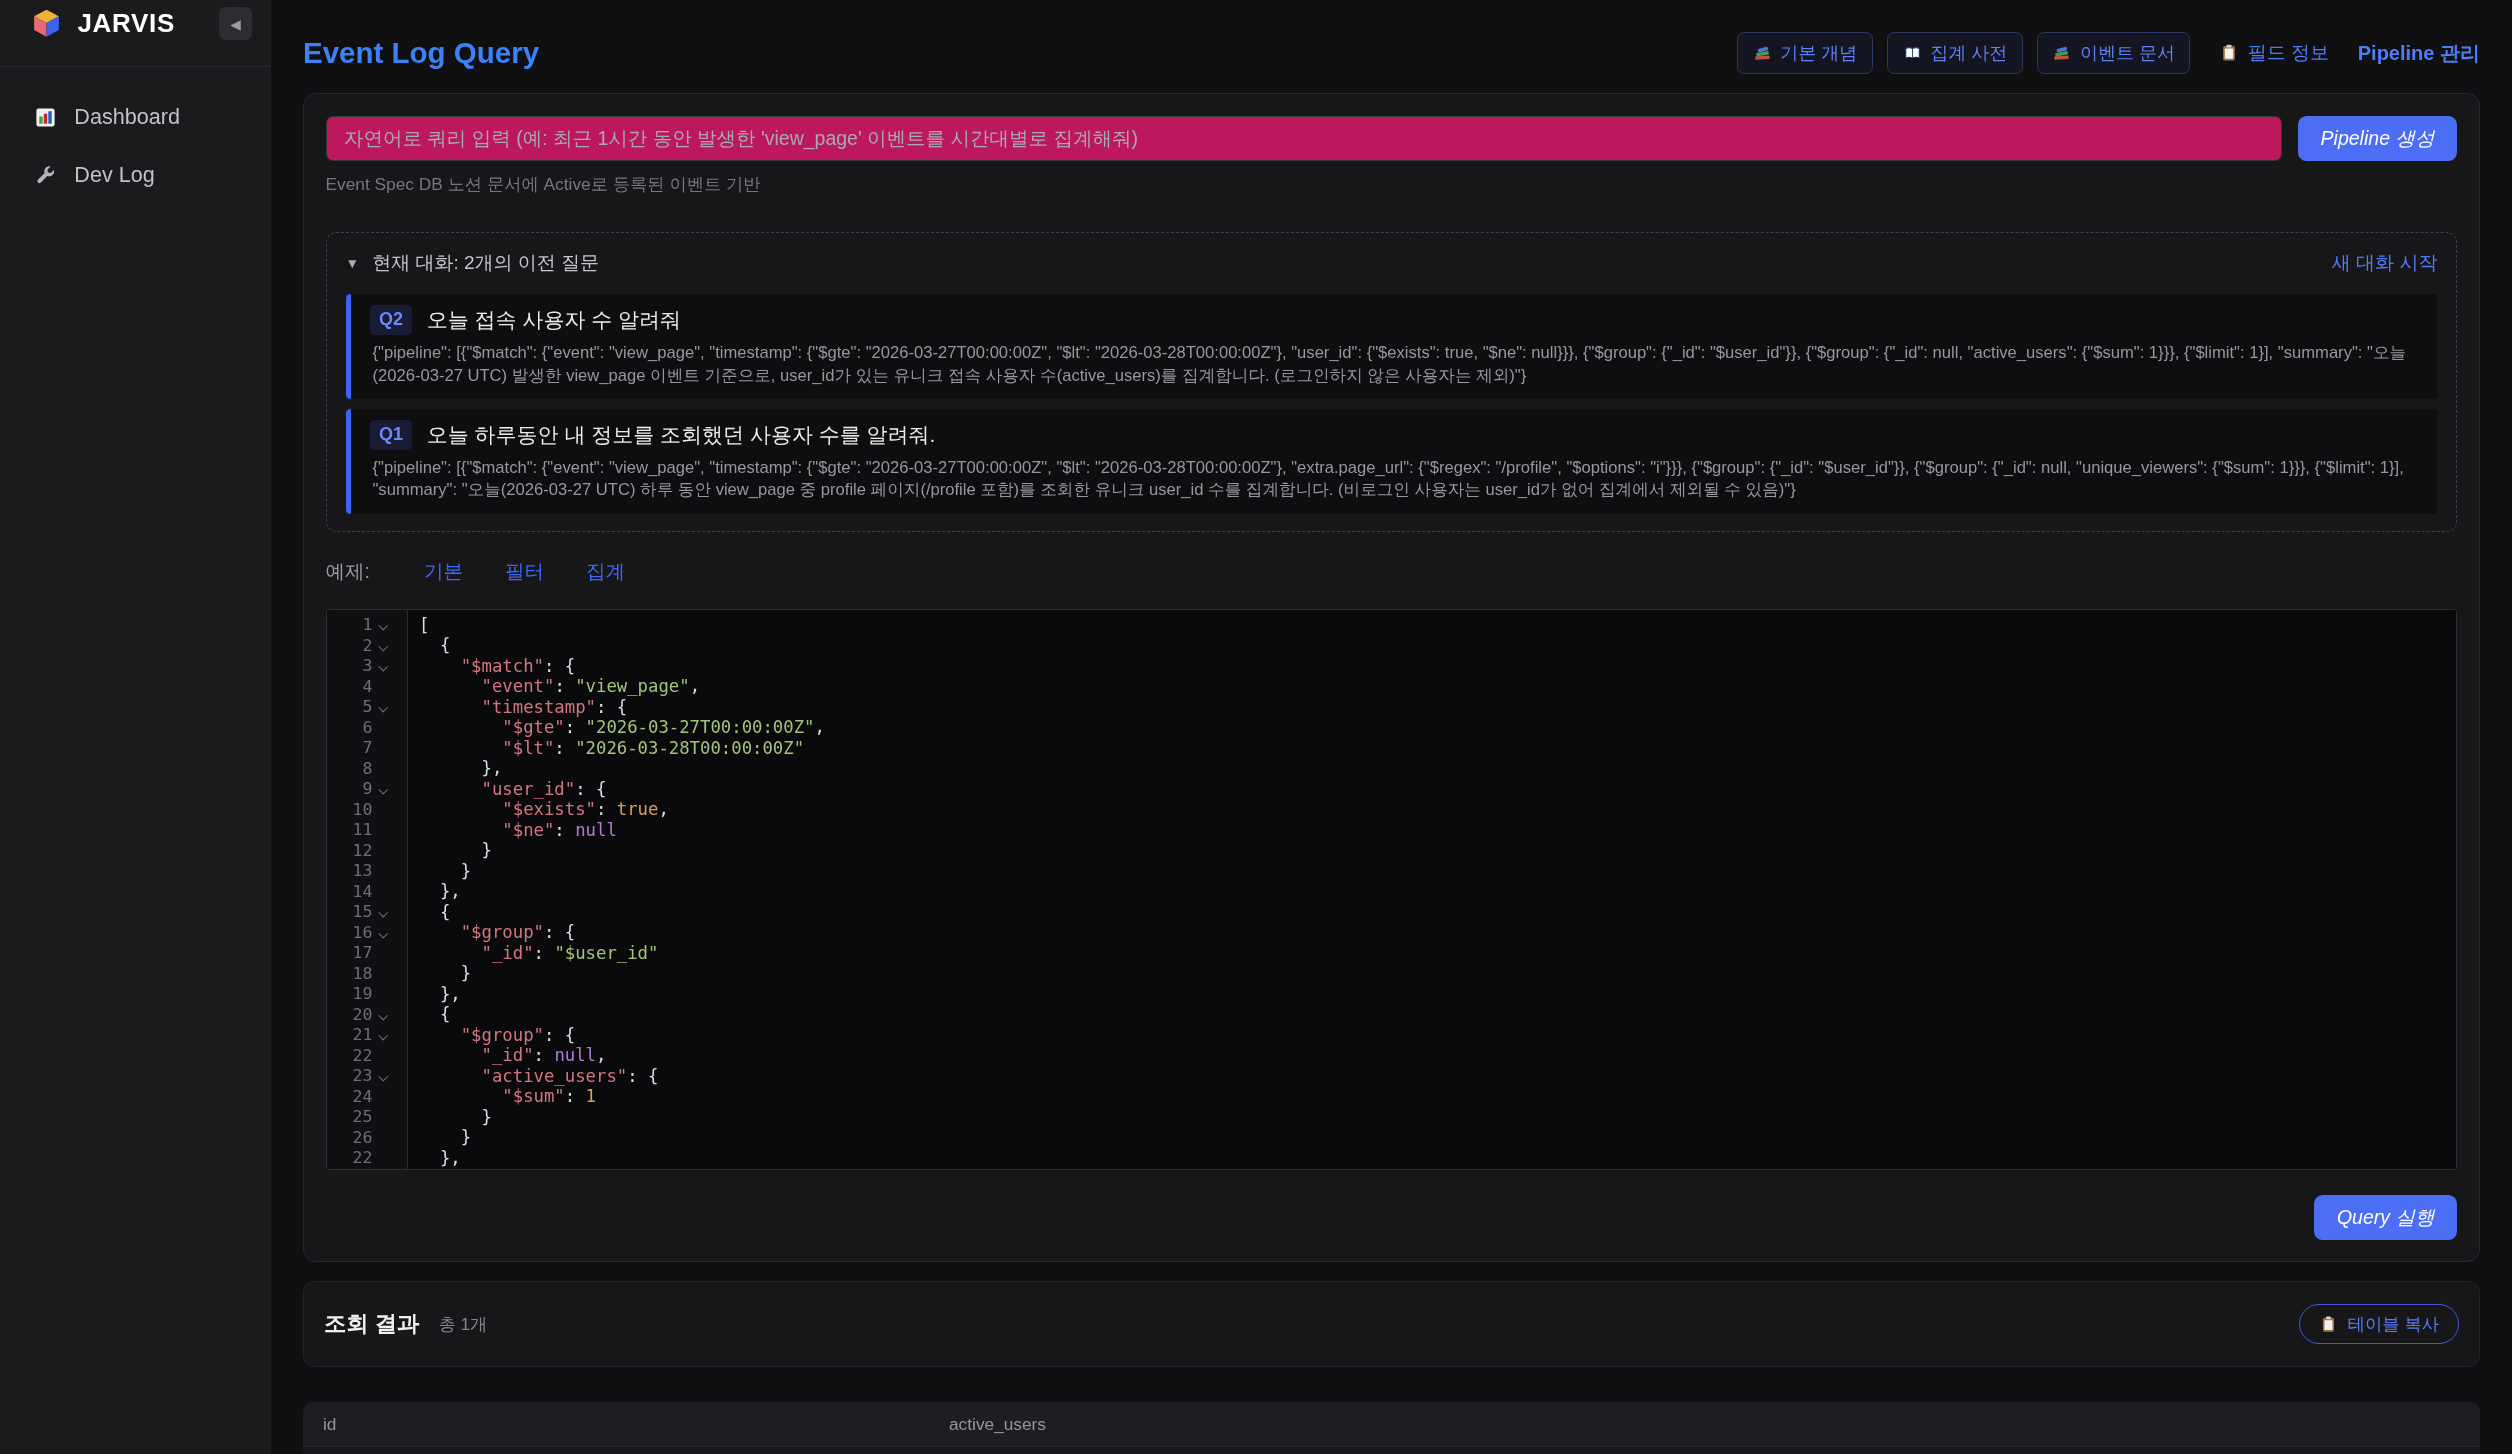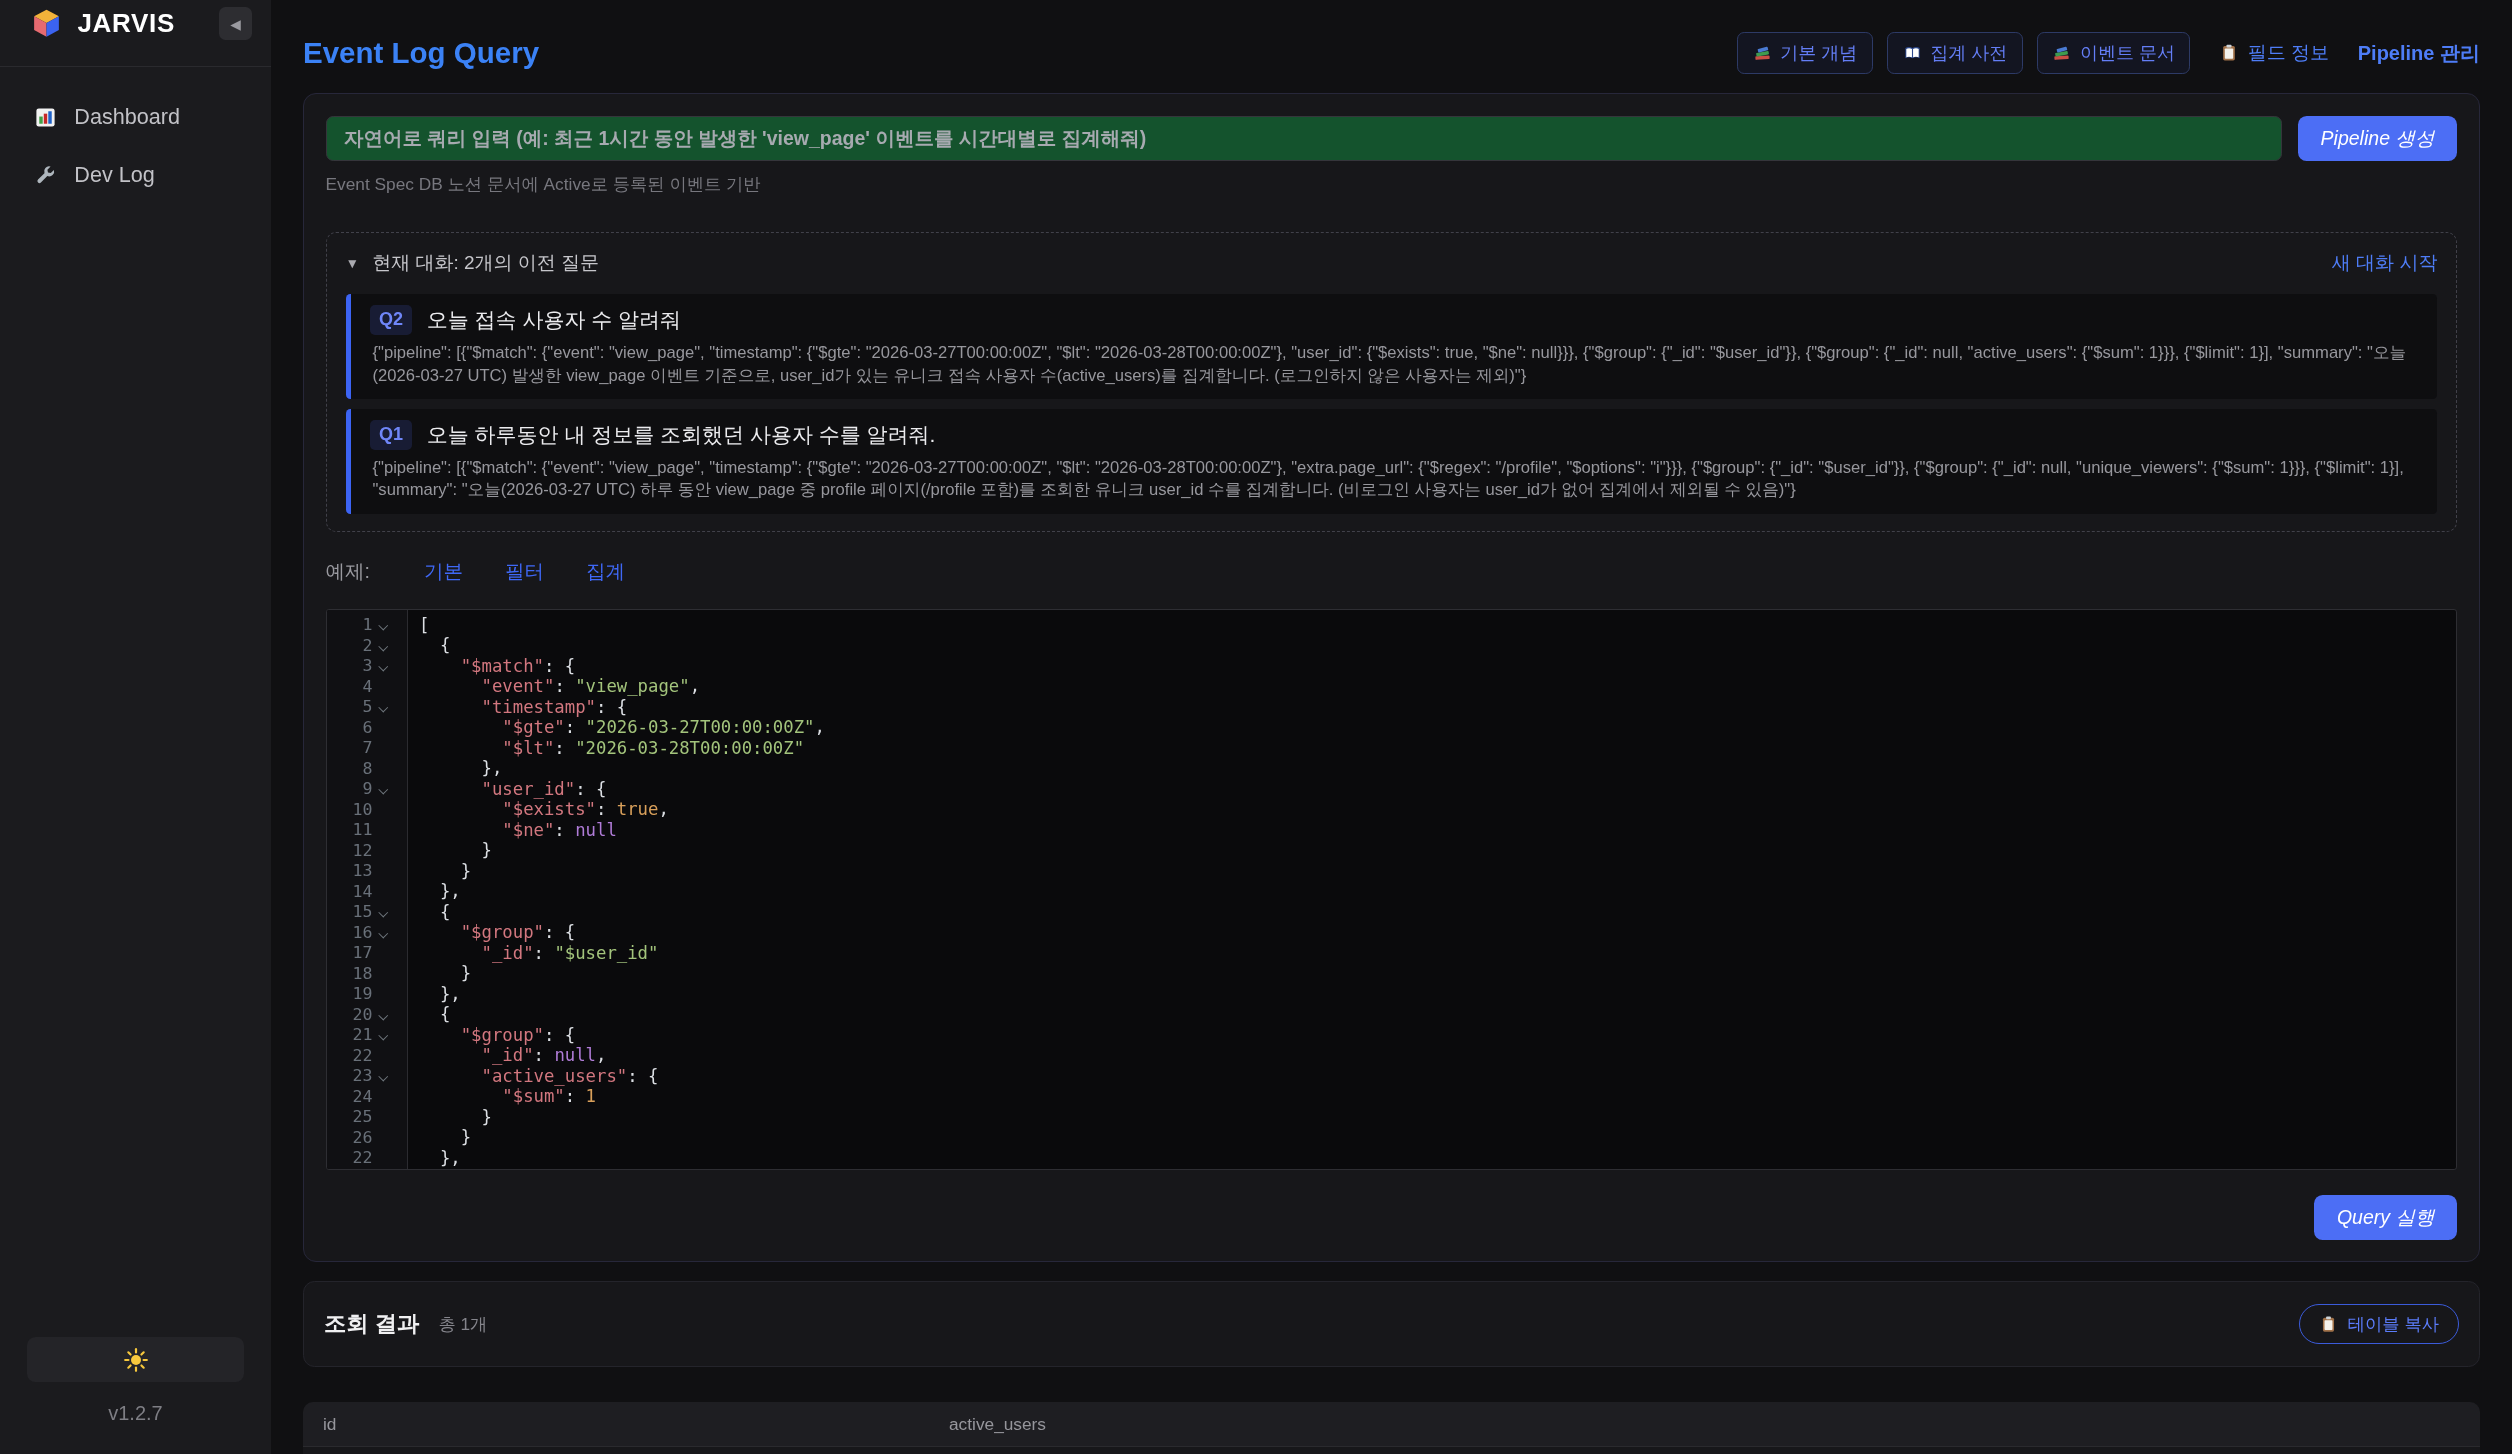--- a/index.html
+++ b/index.html
@@ -36,22 +36,22 @@
   .page-title { font-size: 29.5px; font-weight: bold; color: #3b82f6; }
   .header-links { margin-left: auto; display: flex; align-items: center; gap: 14.4px; }
   .pill { display: flex; align-items: center; gap: 8.6px; padding: 8px 14.4px; border: 0.7px solid #2d3a66;
     background: rgba(60,90,220,0.08); border-radius: 7.2px; color: #647ef6; font-size: 18px; cursor: pointer; }
   .hlink { display: flex; align-items: center; gap: 8.6px; color: #4e7df7; font-size: 19px; margin-left: 14.4px; cursor: pointer; }
   .hlink.strong { font-weight: bold; font-size: 20px; }
 
   .card { margin-top: 19px; background: #17171a; border: 0.7px solid #27273a; border-radius: 13px; padding: 21.6px; }
 
   .input-row { display: flex; gap: 16px; }
-  .query-input { flex: 1; height: 45px; background: #14532d; border: 0.7px solid #35353b; border-radius: 7.2px;
-    color: #e8e8ea; font-size: 19.5px; padding: 0 17.3px; outline: none; font-family: inherit; font-weight: bold; }
+  .query-input { flex: 1; height: 45px; background: #be185d; border: 0.7px solid #35353b; border-radius: 7.2px;
+    color: #e8e8ea; font-size: 19.5px; padding: 0 17.3px; outline: none; font-family: inherit; }
   .query-input::placeholder { color: #a7aab0; }
   .btn-primary { height: 45px; background: #4c6ef5; color: #ffffff; border: none; border-radius: 8.6px;
     font-size: 19.5px; padding: 0 23px; font-family: inherit; cursor: pointer; font-style: italic; }
   .helper { margin-top: 11.5px; color: #77777e; font-size: 17.3px; }
 
   .conv-box { margin-top: 36px; border: 1.4px dashed #41414a; border-radius: 10px; padding: 17.3px 19px; }
   .conv-head { display: flex; align-items: center; }
   .conv-toggle { color: #aaaab0; font-size: 13.7px; margin-right: 13px; cursor: pointer; }
   .conv-title { color: #c6c6cb; font-size: 19px; }
   .new-chat { margin-left: auto; color: #4e7df7; font-size: 19px; cursor: pointer; }
@@ -131,40 +131,20 @@
       </div>
       <div class="nav-item">
         <span class="icn">
           <svg width="23" height="23" viewBox="0 0 24 24">
             <path d="M20.8 6.2 a5.2 5.2 0 0 1 -6.9 6.4 L7.2 19.3 a2.1 2.1 0 0 1 -3 -3 L10.9 9.6 a5.2 5.2 0 0 1 6.4 -6.9 L14 6 l0.6 2.9 L17.5 9.5 Z" fill="#aeb6bd"></path>
           </svg>
         </span>
         <span>Dev Log</span>
       </div>
     </nav>
-  <div class="side-bottom">
-    <button class="theme-toggle">
-      <span class="icn">
-          <svg width="26" height="26" viewBox="0 0 24 24">
-            <circle cx="12" cy="12" r="4.6" fill="#f7c83d"></circle>
-            <g stroke="#f7c83d" stroke-width="2" stroke-linecap="round">
-              <line x1="12" y1="2" x2="12" y2="5"></line>
-              <line x1="12" y1="19" x2="12" y2="22"></line>
-              <line x1="2" y1="12" x2="5" y2="12"></line>
-              <line x1="19" y1="12" x2="22" y2="12"></line>
-              <line x1="4.9" y1="4.9" x2="7" y2="7"></line>
-              <line x1="17" y1="17" x2="19.1" y2="19.1"></line>
-              <line x1="4.9" y1="19.1" x2="7" y2="17"></line>
-              <line x1="17" y1="7" x2="19.1" y2="4.9"></line>
-            </g>
-          </svg>
-        </span>
-    </button>
-    <div class="version">v1.2.7</div>
-  </div>
 </aside>
 
 <main class="main">
 
   <div class="header-row">
     <h1 class="page-title">Event Log Query</h1>
     <div class="header-links" id="header-links">
         <button class="pill">
           <span class="icn">
             <svg width="19" height="19" viewBox="0 0 24 24">

